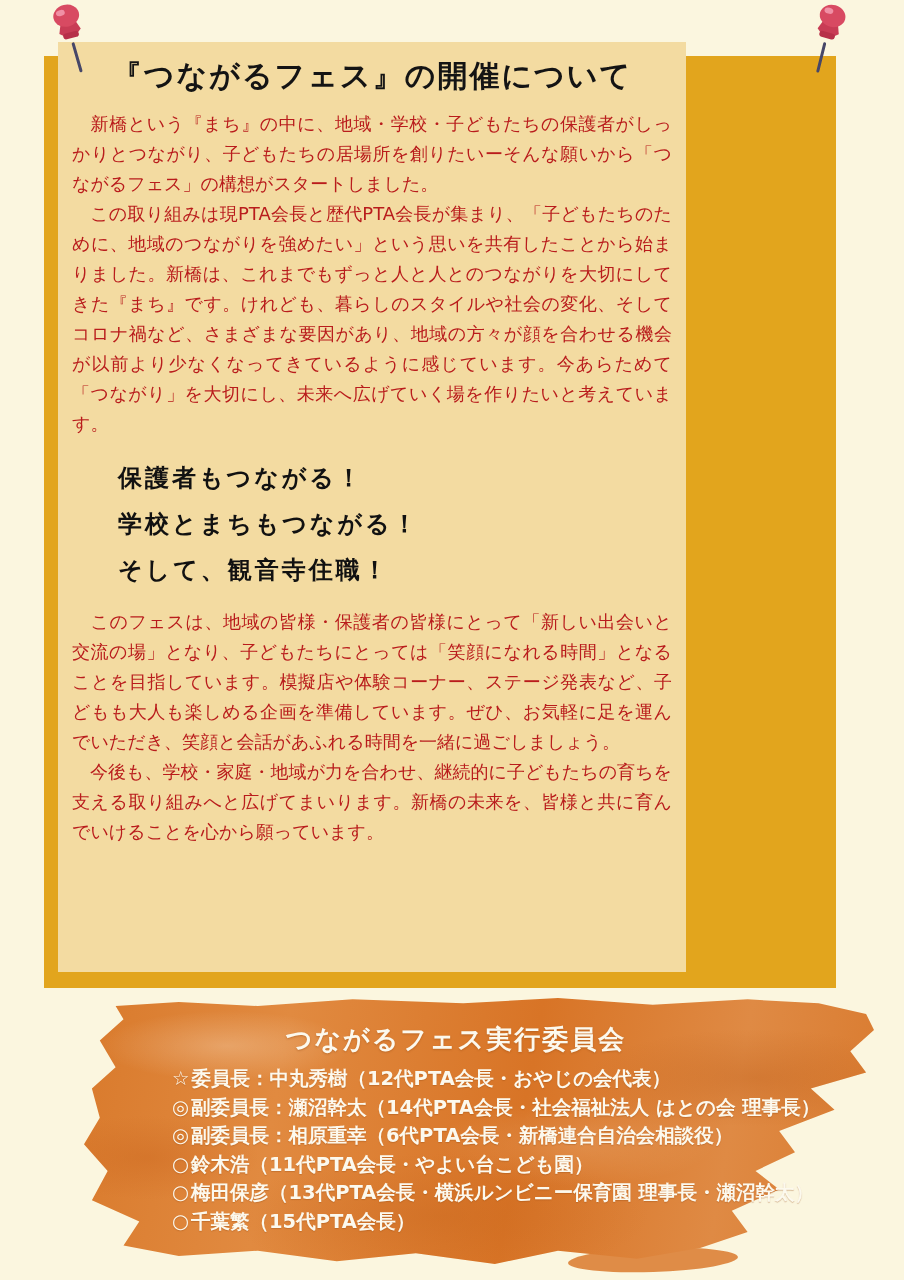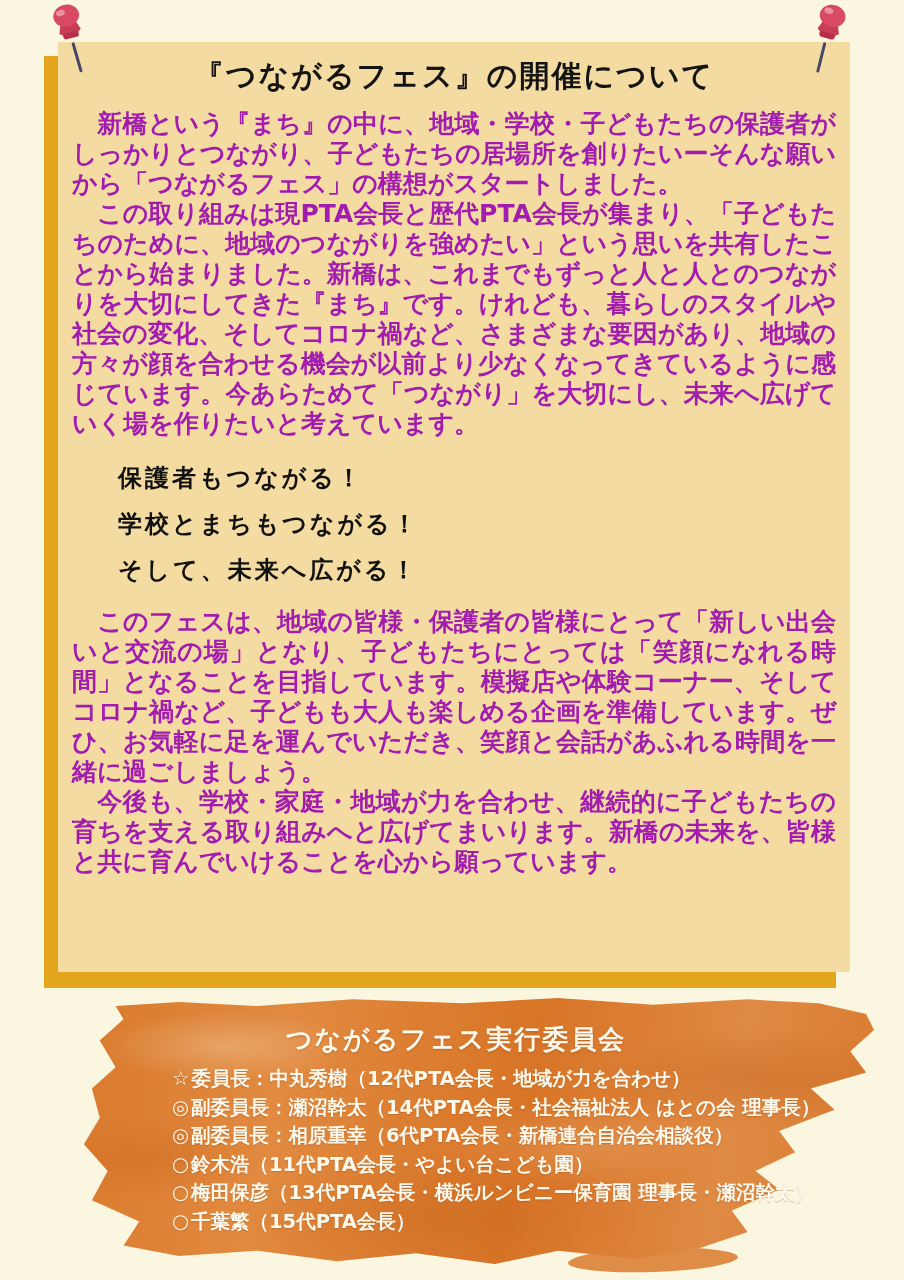--- a/index.html
+++ b/index.html
@@ -16,40 +16,40 @@
   
   .card-shadow {
     position: absolute;
     left: 44px; top: 56px;
     width: 792px; height: 932px;
     background: #e2a51d;
   }
   .card {
     position: absolute;
     left: 58px; top: 42px;
-    width: 792px; height: 930px;
+    width: 628px; height: 930px;
     background: #f3dba1;
     padding: 10px 14px 6px 14px;
     overflow: hidden;
   }
   .doc-title {
     font-size: 30px;
     font-weight: 900;
     text-align: center;
     letter-spacing: 2px;
     margin: 4px 0 12px 0;
     color: #141414;
   }
   .para {
-    font-size: 25px;
+    font-size: 18px;
     line-height: 30px;
-    font-weight: 700;
+    font-weight: 400;
     text-align: justify;
     margin: 0;
-    color: #a21caf;
+    color: #b91c1c;
   }
   .slogans { margin: 16px 0 14px 46px; }
   .slogan {
     font-size: 24px;
     font-weight: 900;
     letter-spacing: 3px;
     line-height: 46px;
     color: #111;
   }
 
@@ -108,24 +108,24 @@
 
 <div class="card">
   <h1 class="doc-title">『つながるフェス』の開催について</h1>
 
   <p class="para">　新橋という『まち』の中に、地域・学校・子どもたちの保護者がしっかりとつながり、子どもたちの居場所を創りたいーそんな願いから「つながるフェス」の構想がスタートしました。</p>
   <p class="para">　この取り組みは現PTA会長と歴代PTA会長が集まり、「子どもたちのために、地域のつながりを強めたい」という思いを共有したことから始まりました。新橋は、これまでもずっと人と人とのつながりを大切にしてきた『まち』です。けれども、暮らしのスタイルや社会の変化、そしてコロナ禍など、さまざまな要因があり、地域の方々が顔を合わせる機会が以前より少なくなってきているように感じています。今あらためて「つながり」を大切にし、未来へ広げていく場を作りたいと考えています。</p>
 
   <div class="slogans">
     <div class="slogan">保護者もつながる！</div>
     <div class="slogan">学校とまちもつながる！</div>
-    <div class="slogan">そして、未来へ広がる！</div>
+    <div class="slogan">そして、観音寺住職！</div>
   </div>
 
-  <p class="para">　このフェスは、地域の皆様・保護者の皆様にとって「新しい出会いと交流の場」となり、子どもたちにとっては「笑顔になれる時間」となることを目指しています。模擬店や体験コーナー、そしてコロナ禍など、子どもも大人も楽しめる企画を準備しています。ぜひ、お気軽に足を運んでいただき、笑顔と会話があふれる時間を一緒に過ごしましょう。</p>
+  <p class="para">　このフェスは、地域の皆様・保護者の皆様にとって「新しい出会いと交流の場」となり、子どもたちにとっては「笑顔になれる時間」となることを目指しています。模擬店や体験コーナー、ステージ発表など、子どもも大人も楽しめる企画を準備しています。ぜひ、お気軽に足を運んでいただき、笑顔と会話があふれる時間を一緒に過ごしましょう。</p>
   <p class="para">　今後も、学校・家庭・地域が力を合わせ、継続的に子どもたちの育ちを支える取り組みへと広げてまいります。新橋の未来を、皆様と共に育んでいけることを心から願っています。</p>
 
 </div>
 
 <svg class="pin pin-left" viewBox="0 0 44 74" aria-hidden="true">
   <path d="M22 42 L23 70" stroke="#474768" stroke-width="3" stroke-linecap="round" fill="none"></path>
   <path d="M11 29 Q22 40 33 29 L30 21 L14 21 Z" fill="#c83c55"></path>
   <rect x="14" y="30" width="16" height="6" rx="3" fill="#b73049"></rect>
   <ellipse cx="22" cy="13" rx="13" ry="11" fill="#d84a62"></ellipse>
   <ellipse cx="17" cy="9" rx="4.5" ry="3" fill="#f090a5"></ellipse>
@@ -138,21 +138,21 @@
   <ellipse cx="22" cy="13" rx="13" ry="11" fill="#d84a62"></ellipse>
   <ellipse cx="17" cy="9" rx="4.5" ry="3" fill="#f090a5"></ellipse>
 </svg>
 
 <div class="committee">
   <div class="brush-tail"></div>
   <div class="brush"></div>
   <div class="committee-content">
     <h2 class="committee-title">つながるフェス実行委員会</h2>
     <ul class="member-list">
-      <li class="member"><span class="marker">☆</span><span>委員長：中丸秀樹（12代PTA会長・地域が力を合わせ）</span></li>
+      <li class="member"><span class="marker">☆</span><span>委員長：中丸秀樹（12代PTA会長・おやじの会代表）</span></li>
       <li class="member"><span class="marker">◎</span><span>副委員長：瀬沼幹太（14代PTA会長・社会福祉法人 はとの会 理事長）</span></li>
       <li class="member"><span class="marker">◎</span><span>副委員長：相原重幸（6代PTA会長・新橋連合自治会相談役）</span></li>
       <li class="member"><span class="marker">○</span><span>鈴木浩（11代PTA会長・やよい台こども園）</span></li>
       <li class="member"><span class="marker">○</span><span>梅田保彦（13代PTA会長・横浜ルンビニー保育園 理事長・瀬沼幹太）</span></li>
       <li class="member"><span class="marker">○</span><span>千葉繁（15代PTA会長）</span></li>
     </ul>
   </div>
 </div>
 
 </body></html>

